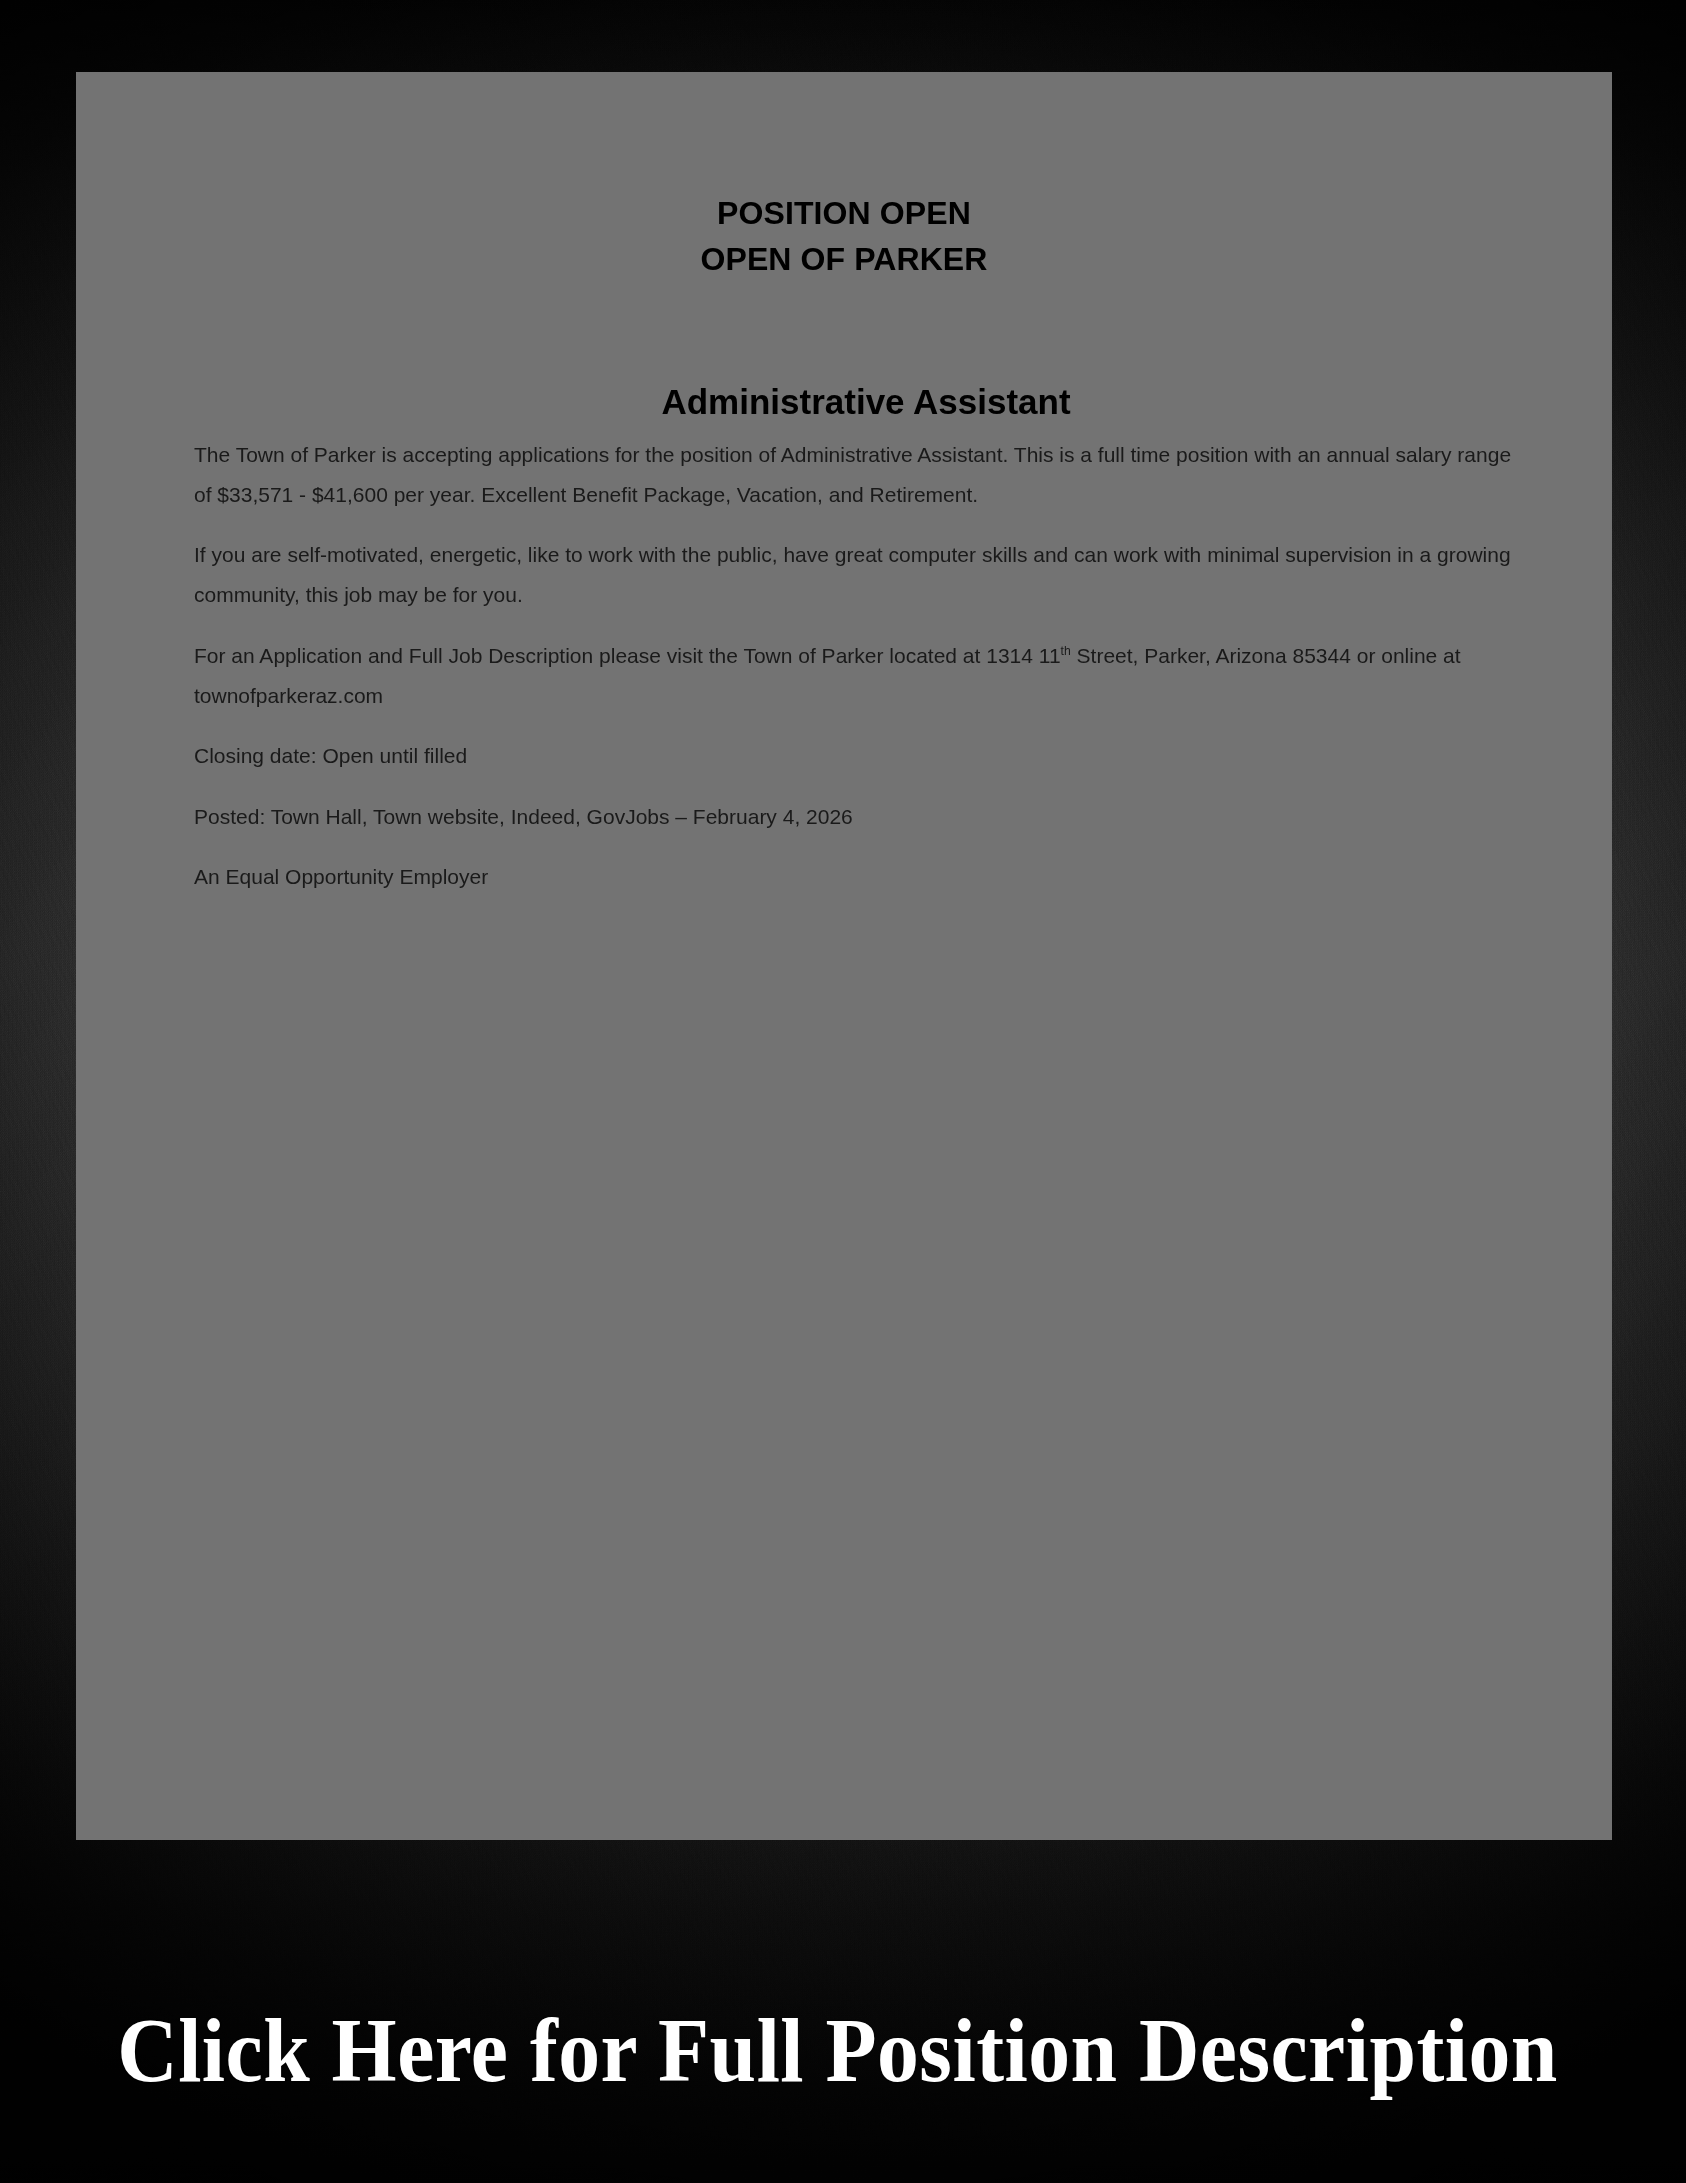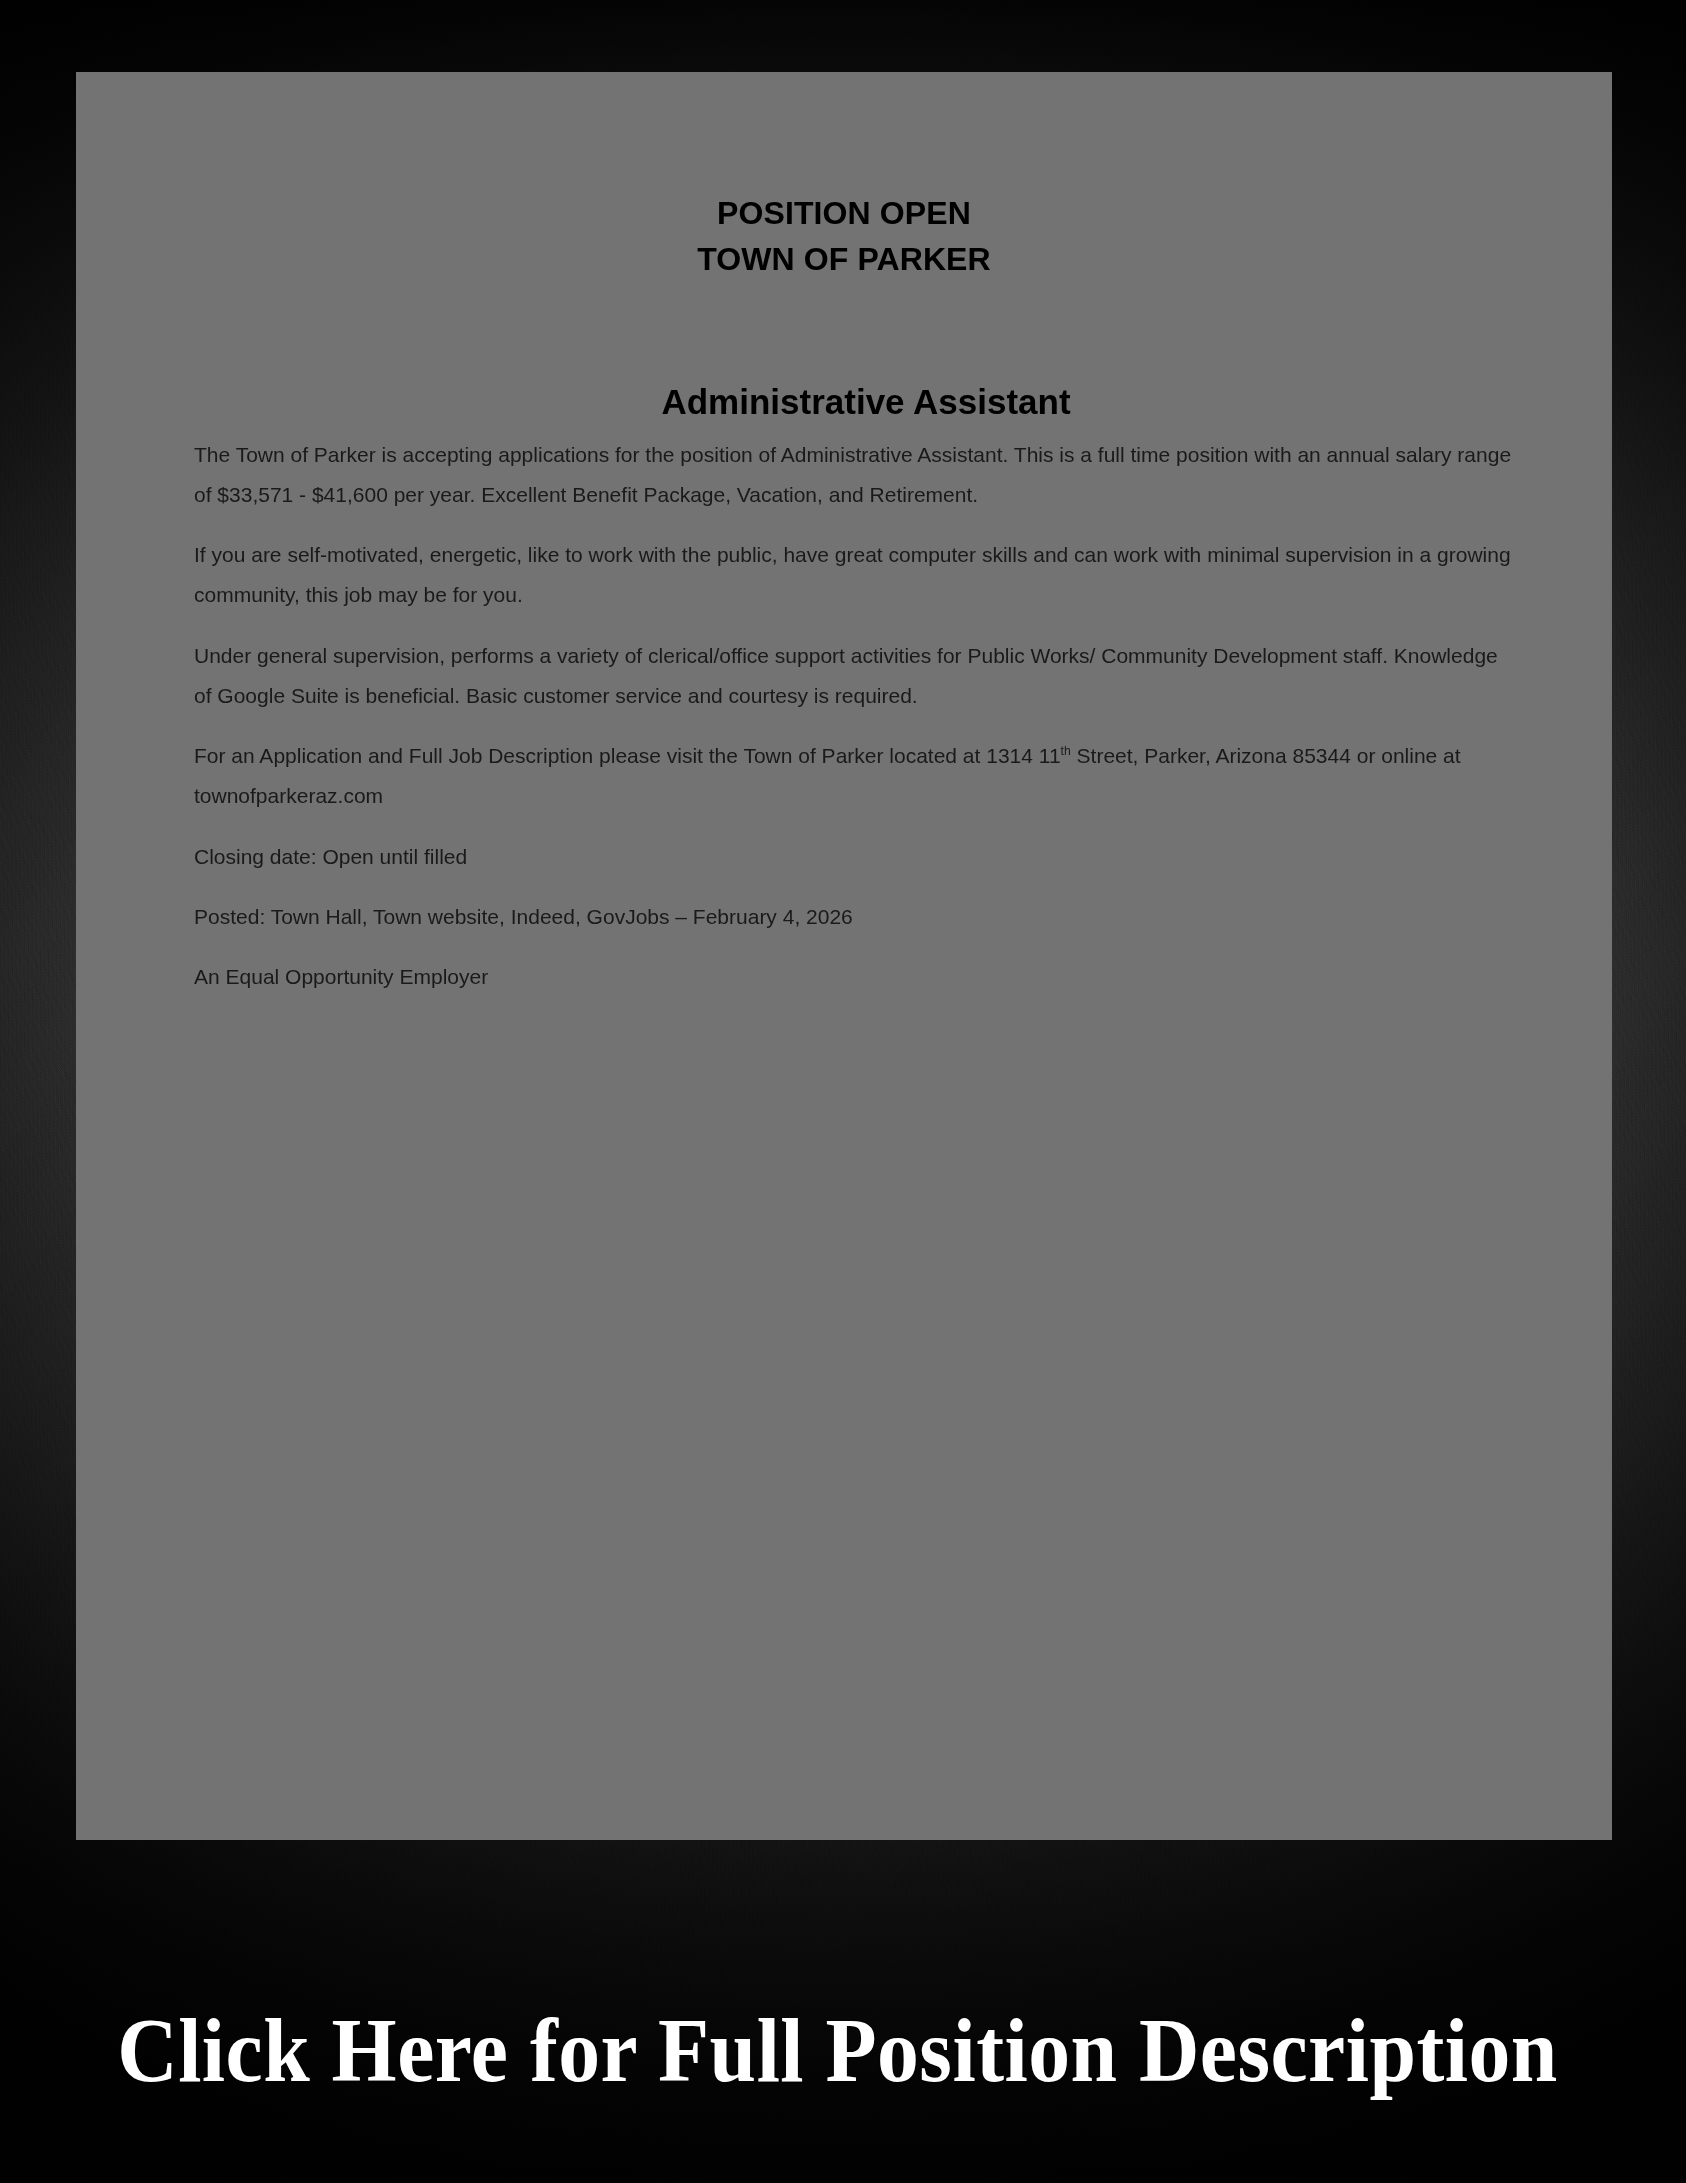--- a/index.html
+++ b/index.html
@@ -138,32 +138,31 @@
 <div id="canvas">
 
   <div class="backdrop"></div>
   <div class="grain"></div>
   <div class="vignette"></div>
 
   <div class="paper">
 
     <div class="head-block">
       <div class="head-line">POSITION OPEN</div>
-      <div class="head-line">TOWN OF PARKER</div>
+      <div class="head-line">OPEN OF PARKER</div>
     </div>
 
     <div class="subtitle">Administrative Assistant</div>
 
     <div class="body-copy">
 
       <p class="para">The Town of Parker is accepting applications for the position of Administrative Assistant. This is a full time position with an annual salary range of $33,571 - $41,600 per year. Excellent Benefit Package, Vacation, and Retirement.</p>
 
       <p class="para">If you are self-motivated, energetic, like to work with the public, have great computer skills and can work with minimal supervision in a growing community, this job may be for you.</p>
 
-      <p class="para">Under general supervision, performs a variety of clerical/office support activities for Public Works/ Community Development staff. Knowledge of Google Suite is beneficial. Basic customer service and courtesy is required.</p>
 
       <p class="para"><span>For an Application and Full Job Description please visit the Town of Parker located at 1314 11</span><sup>th</sup><span> Street, Parker, Arizona 85344 or online at townofparkeraz.com</span></p>
 
       <p class="para">Closing date: Open until filled</p>
 
       <p class="para">Posted: Town Hall, Town website, Indeed, GovJobs – February 4, 2026</p>
 
       <p class="para">An Equal Opportunity Employer</p>
 
     </div>

